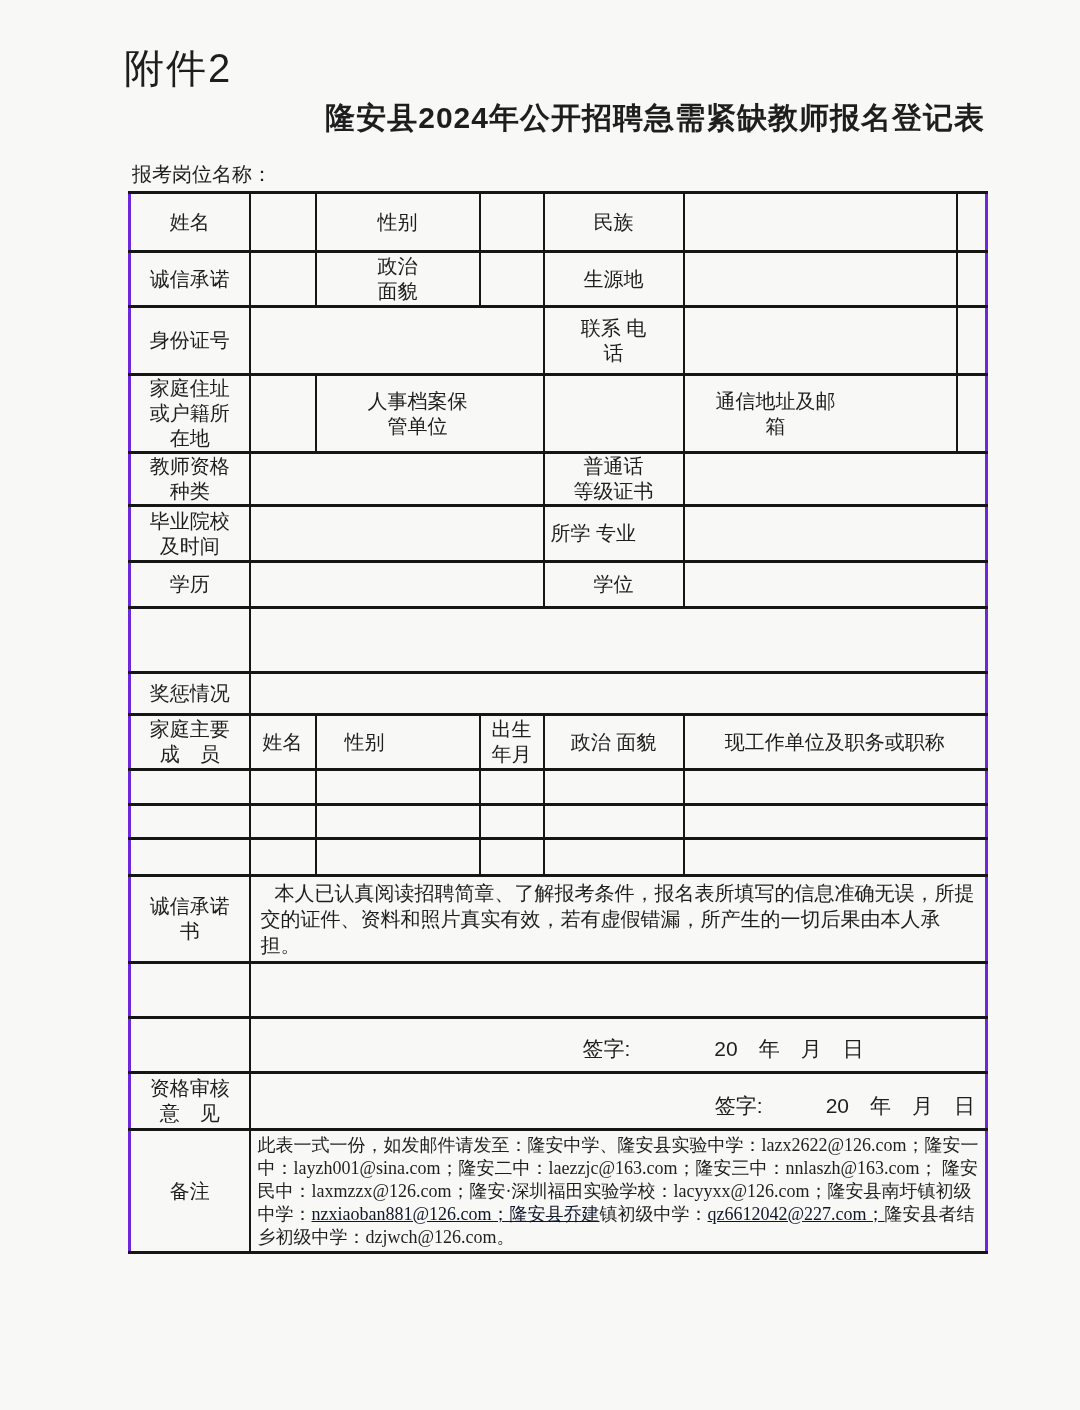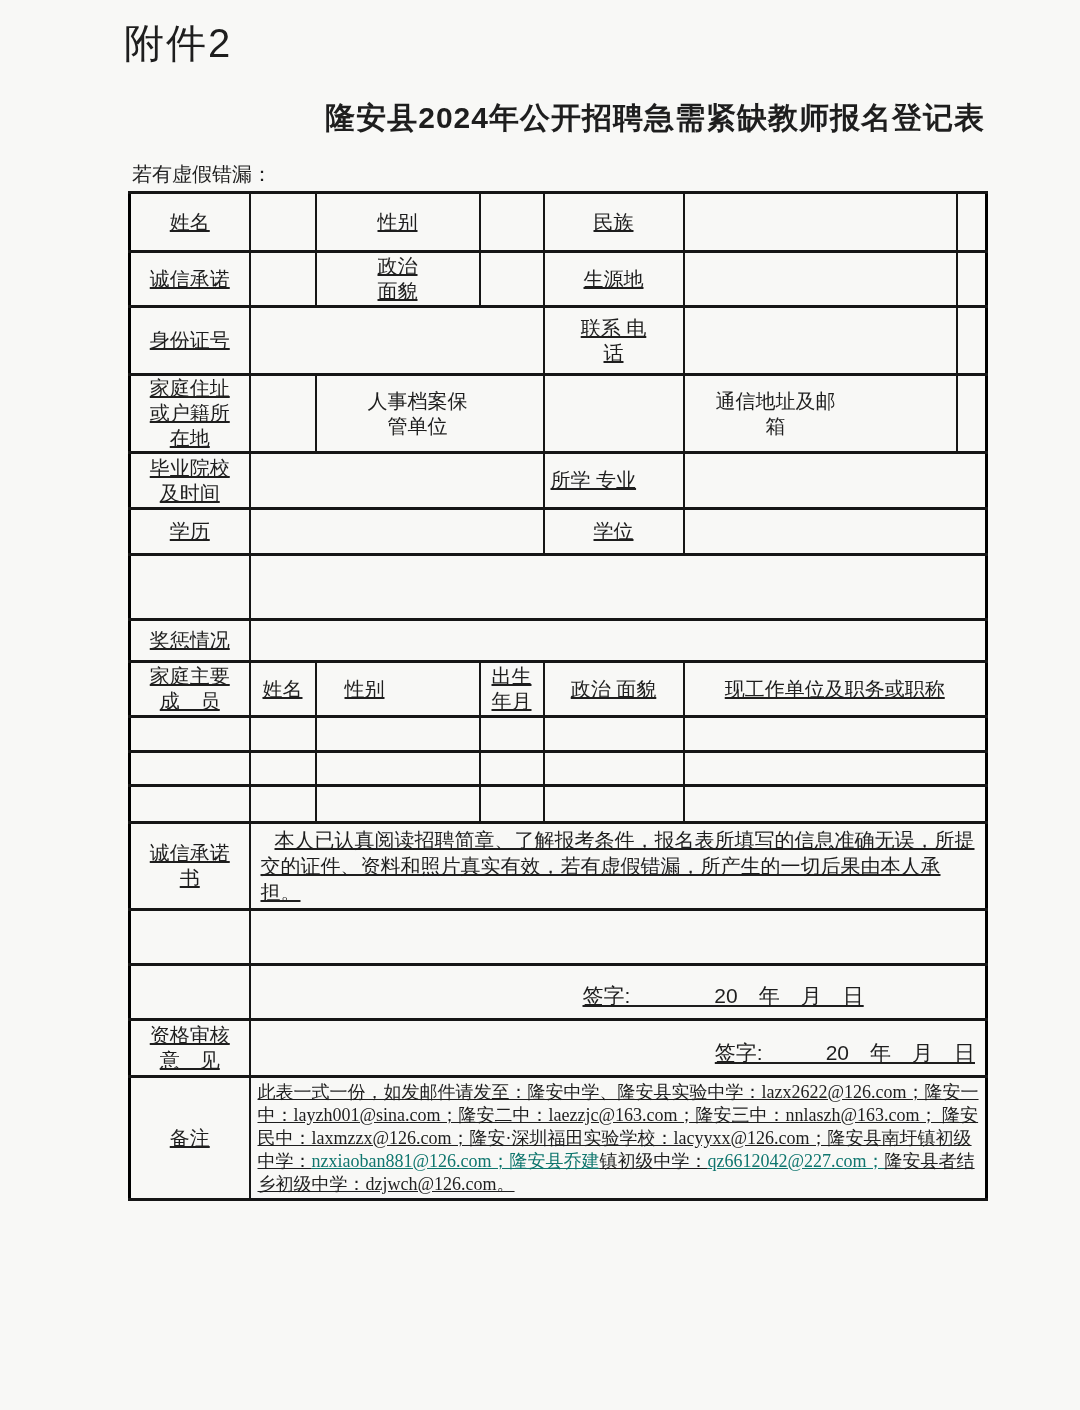--- a/index.html
+++ b/index.html
@@ -3,35 +3,34 @@
 <meta charset="utf-8">
 <style>
   html,body { margin:0; padding:0; }
   .page {
     position:relative; width:1080px; height:1410px;
     background:#f8f8f6; color:#1e1e1e;
     font-family:"Liberation Sans","DejaVu Sans",sans-serif;
     overflow:hidden;
   }
   .attachment {
-    position:absolute; left:124px; top:16px;
+    position:absolute; left:124px; top:41px;
     font-size:40px; letter-spacing:2px; font-weight:500;
   }
   .title {
     position:absolute; left:128px; top:98px; width:857px;
     text-align:right; font-size:30px; font-weight:bold; letter-spacing:1px;
   }
   .pos-label {
     position:absolute; left:132px; top:161px; font-size:20px;
   }
   table.form {
     position:absolute; left:128px; top:191px; width:857px;
     border-collapse:collapse; table-layout:fixed;
-    border:3px solid #000000;
-    text-decoration:underline;
+    border:3px solid #6d28d9;
   }
   table.form td {
     border:2px solid #161616;
     border-top-width:3px; border-bottom-width:3px;
     padding:0; overflow:hidden;
   }
   .lbl {
     text-align:center; vertical-align:middle;
     font-size:20px; line-height:25px; white-space:pre-line;
   }
@@ -50,30 +49,30 @@
   }
   .sign-review {
     vertical-align:bottom; text-align:right; font-size:21px;
     padding:0 10px 8px 0 !important; white-space:pre;
   }
   .remark-cell {
     font-family:"Liberation Serif","DejaVu Serif",serif;
     font-size:18px; line-height:23px; vertical-align:top; text-align:left;
     padding:3px 6px 2px 7px !important;
   }
-  .remark-cell .link { color:#0f766e; text-decoration:underline; }
+  .remark-cell .link { color:#0f172a; text-decoration:underline; }
 </style>
 </head>
 <body>
 
 <div class="page">
 
   <div class="attachment">附件2</div>
   <div class="title">隆安县2024年公开招聘急需紧缺教师报名登记表</div>
-  <div class="pos-label">若有虚假错漏：</div>
+  <div class="pos-label">报考岗位名称：</div>
 
   <table class="form">
     <colgroup>
       <col style="width:120px">
         <col style="width:66px">
         <col style="width:164px">
       <col style="width:64px">
         <col style="width:140px">
         <col style="width:273px">
       <col style="width:30px">
@@ -116,20 +115,28 @@
 在地</td>
       <td class="val"></td>
       <td class="lbl lbl-indent pad28" colspan="2"><span class="sub">人事档案保
 管单位</span></td>
       <td class="val"></td>
       <td class="lbl lbl-indent pad8"><span class="sub">通信地址及邮
 箱</span></td>
       <td class="val"></td>
     </tr>
 
+    <tr style="height:49px">
+      <td class="lbl">教师资格
+种类</td>
+      <td class="val" colspan="3"></td>
+      <td class="lbl">普通话
+等级证书</td>
+      <td class="val" colspan="2"></td>
+    </tr>
 
     <tr style="height:56px">
       <td class="lbl">毕业院校
 及时间</td>
       <td class="val" colspan="3"></td>
       <td class="lbl lbl-left">所学 专业</td>
       <td class="val" colspan="2"></td>
     </tr>
 
     <tr style="height:46px">

